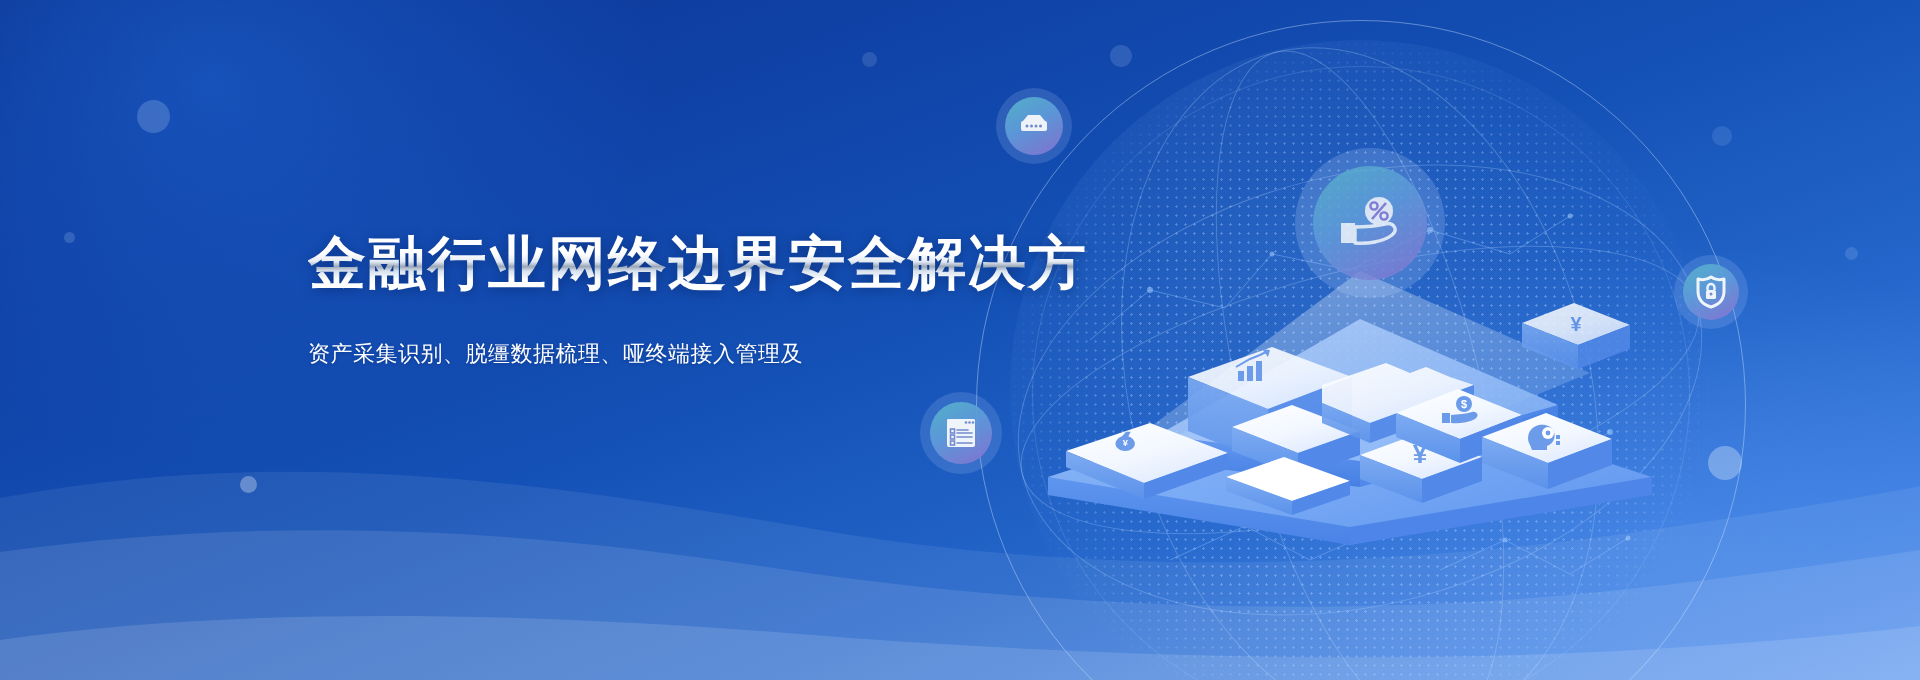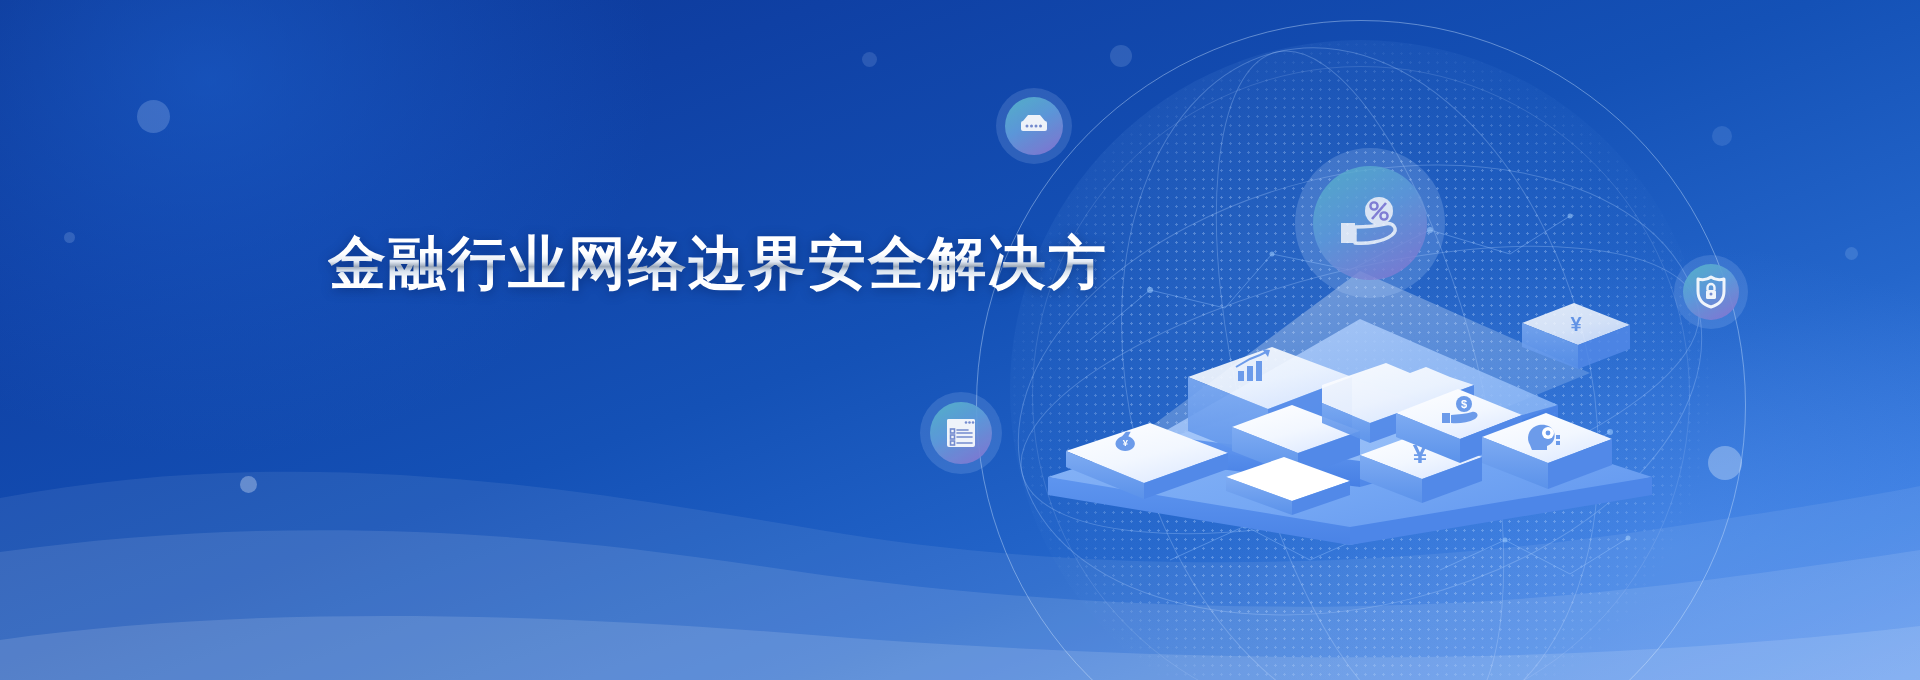--- a/index.html
+++ b/index.html
@@ -87,21 +87,21 @@
     border-radius: 50%;
     background: linear-gradient(150deg, #56b6c8 0%, #5f9bdb 45%, #8a72d0 100%);
     opacity: .92;
     display: flex; align-items: center; justify-content: center;
   }
   .badge-core svg { position: relative; z-index: 2; }
 
   
   .copy {
     position: absolute;
-    left: 328px;
+    left: 308px;
     top: 232px;
     width: 780px;
   }
   .headline {
     margin: 0;
     font-size: 58px;
     font-weight: 700;
     letter-spacing: 2px;
     line-height: 1.08;
     white-space: nowrap;
@@ -396,20 +396,21 @@
         <rect x="11" y="15" width="10" height="9" rx="1.6" fill="#ffffff"></rect>
         <path d="M12.5,15 L12.5,12.5 A3.5,3.5 0 0 1 19.5,12.5 L19.5,15" fill="none" stroke="#ffffff" stroke-width="2.4"></path>
         <circle cx="16" cy="19" r="1.5" fill="#7a8ed0"></circle>
       </svg>
     </div>
   </div>
 
   <div class="copy">
     <h1 class="headline">金融行业网络边界安全解决方案</h1>
     <p class="subcopy">
+      <span class="line">资产采集识别、脱缰数据梳理、哑终端接入管理及</span>
     </p>
   </div>
 
   <svg class="waves" viewBox="0 0 1920 300" preserveAspectRatio="none">
     <path d="M0,118 C300,62 560,106 820,150 C1090,196 1380,190 1650,150 C1760,134 1860,118 1920,106 L1920,300 L0,300 Z" fill="rgba(255,255,255,.075)"></path>
     <path d="M0,172 C280,134 520,150 760,186 C1020,226 1320,240 1600,212 C1720,200 1840,182 1920,170 L1920,300 L0,300 Z" fill="rgba(255,255,255,.10)"></path>
     <path d="M0,260 C240,226 520,232 800,254 C1100,278 1420,286 1700,266 C1790,260 1870,252 1920,246 L1920,300 L0,300 Z" fill="rgba(255,255,255,.13)"></path>
   </svg>
 
 </div>

